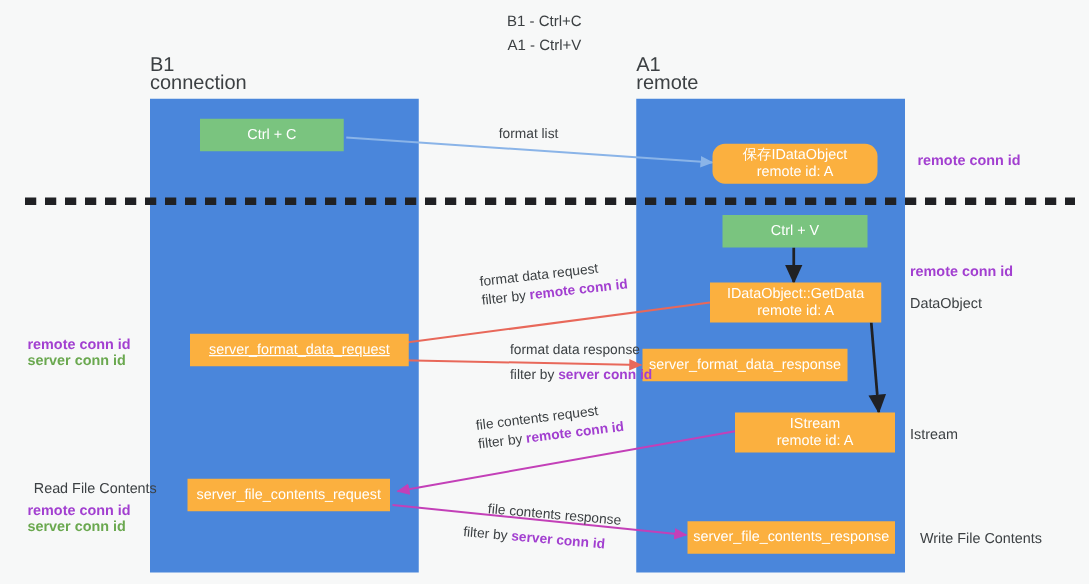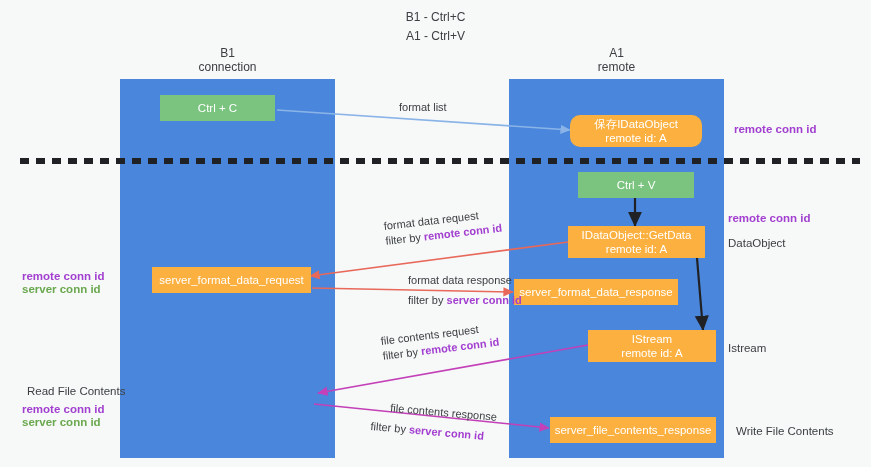--- a/index.html
+++ b/index.html
@@ -16,22 +16,21 @@
   }
   .lane {
     position: absolute;
     background: #4a86db;
   }
   #lane-b1 { left: 120px; top: 79px; width: 215px; height: 379px; }
   #lane-a1 { left: 509px; top: 79px; width: 215px; height: 379px; }
 
   .col-head {
     position: absolute;
-    text-align: center;
-    font-size: 12px;
+    font-size: 16px;
     color: #3c4043;
     line-height: 14px;
     width: 215px;
   }
   #head-b1 { left: 120px; top: 46px; }
   #head-a1 { left: 509px; top: 46px; }
 
   #title {
     position: absolute;
     left: 0; top: 8px; width: 871px;
@@ -146,33 +145,36 @@
 
   <div class="box green" style="left:578px; top:172px; width:116px; height:26px;">
     <span>Ctrl + V</span>
   </div>
 
   <div class="box orange" style="left:568px; top:226px; width:137px; height:32px;">
     <span>IDataObject::GetData</span>
     <span>remote id: A</span>
   </div>
 
-  <div class="box orange" style="left:152px; top:267px; width:159px; height:26px;">
+  <div class="box orange" style="left:152px; top:267px; width:175px; height:26px;text-decoration:underline;">
     <span>server_format_data_request</span>
   </div>
 
   <div class="box orange" style="left:514px; top:279px; width:164px; height:26px;">
     <span>server_format_data_response</span>
   </div>
 
   <div class="box orange" style="left:588px; top:330px; width:128px; height:32px;">
     <span>IStream</span>
     <span>remote id: A</span>
   </div>
 
+  <div class="box orange" style="left:150px; top:383px; width:162px; height:26px;">
+    <span>server_file_contents_request</span>
+  </div>
 
   <div class="box orange" style="left:550px; top:417px; width:166px; height:26px;">
     <span>server_file_contents_response</span>
   </div>
 
   <div class="edge-label" style="left:399px; top:100px;">format list</div>
 
   <div class="edge-label" style="left:383px; top:219px; transform: rotate(-6.5deg); transform-origin: left top;">
     <div>format data request</div>
     <div><span>filter by </span><span class="purple">remote conn id</span></div>

